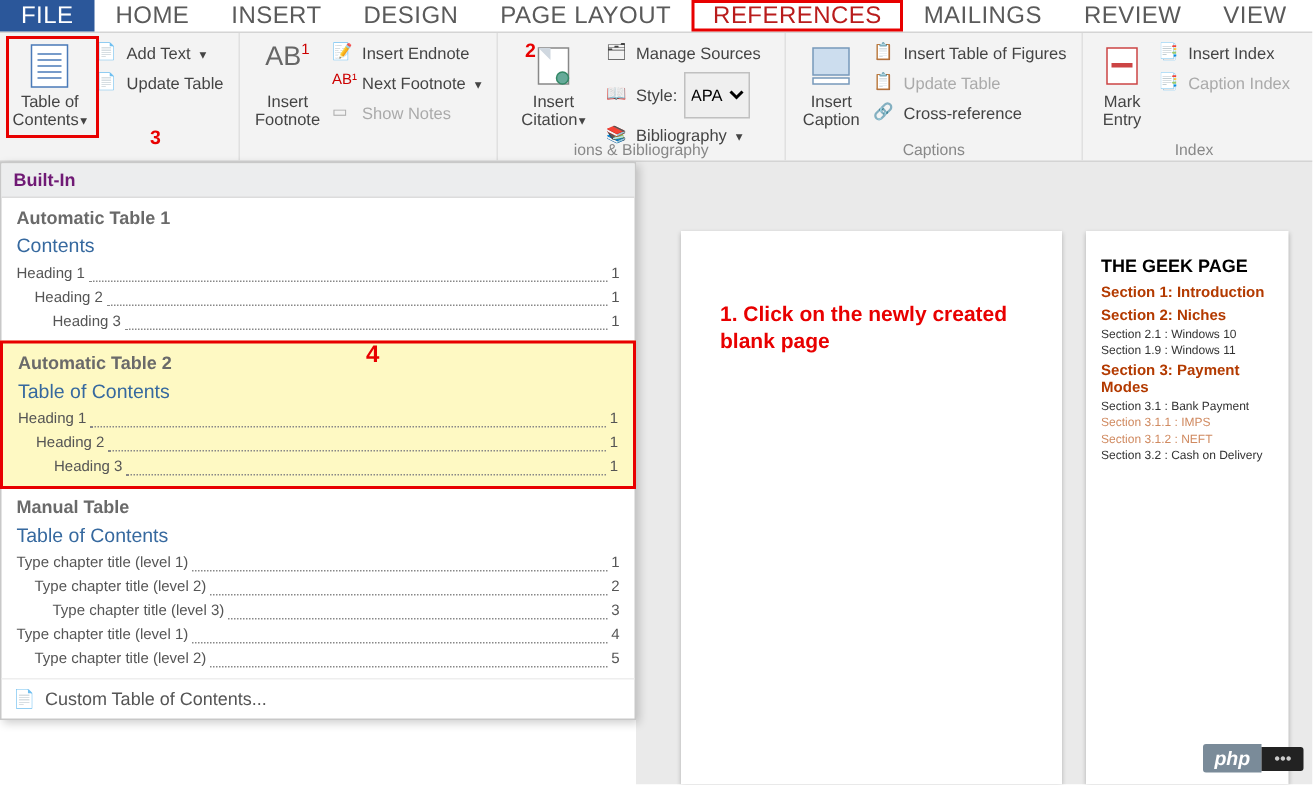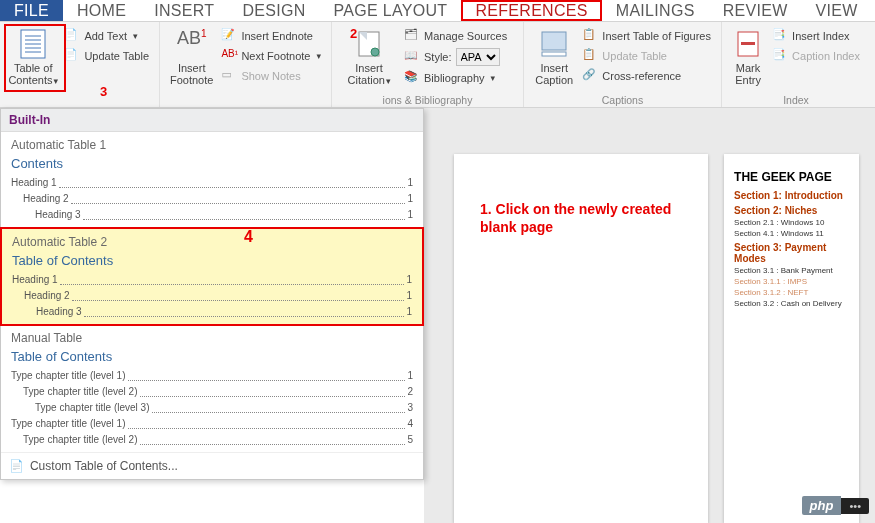--- a/index.html
+++ b/index.html
@@ -15,35 +15,35 @@
 .grp { border-right: 1px solid #e0e0e0; padding: 2px 6px 0; position: relative; display: flex; flex-direction: column; }
 .grp-row { display: flex; gap: 0; }
 .grp-col { display: flex; flex-direction: column; }
 .big-btn { display: flex; flex-direction: column; align-items: center; justify-content: flex-start; width: 62px; padding: 4px 2px 2px; text-align: center; font-size: 11px; color: #444; line-height: 1.1; cursor: pointer; }
 .big-btn .ico { width: 32px; height: 32px; margin-bottom: 2px; }
 .big-btn .arrow::after { content: "▾"; font-size: 9px; margin-left: 1px; }
 .sm-btn { display: flex; align-items: center; gap: 4px; padding: 2px 4px; font-size: 11px; color: #444; cursor: pointer; white-space: nowrap; }
 .sm-btn .ico { width: 16px; height: 16px; flex-shrink: 0; }
 .sm-btn.dis { color: #aaa; }
 .grp-label { position: absolute; bottom: 1px; left: 0; right: 0; text-align: center; font-size: 10.5px; color: #888; }
-select.style-sel { font-size: 11px; border: 1px solid #c0c0c0; height: 18px; }
+select.style-sel { font-size: 11px; border: 1px solid #c0c0c0; height: 31px; }
 
 .toc-hl { position: absolute; top: 24px; left: 4px; width: 62px; height: 68px; border: 2px solid #e80000; pointer-events: none; z-index: 10; }
 
 .dropdown { position: absolute; left: 0; top: 108px; width: 424px; background: #fff; border: 1px solid #c8c8c8; box-shadow: 2px 2px 6px rgba(0,0,0,.2); z-index: 20; }
 .dd-head { background: #ecedee; padding: 4px 8px; font-size: 12px; font-weight: 700; color: #701a75; border-bottom: 1px solid #dcdcdc; }
 .dd-item { padding: 6px 10px 4px; border-bottom: 1px solid #eee; }
 .dd-item.sel { background: #fef9c3; border: 2px solid #e80000; margin: -1px; }
 .dd-title { color: #36699f; font-size: 13px; margin-bottom: 4px; }
 .dd-row { display: flex; font-size: 10px; color: #555; line-height: 1.6; }
 .dd-row .t { white-space: nowrap; }
 .dd-row .dots { flex: 1; border-bottom: 1px dotted #888; margin: 0 2px 3px; }
 .dd-row.l2 { padding-left: 12px; }
 .dd-row.l3 { padding-left: 24px; }
-.dd-item .name { font-size: 12px; font-weight: 400; color: #6a6a6a; margin-bottom: 4px; }
+.dd-item .name { font-size: 12px; font-weight: 700; color: #6a6a6a; margin-bottom: 4px; }
 .dd-custom { padding: 6px 8px; display: flex; align-items: center; gap: 6px; color: #555; font-size: 12px; }
 
 .canvas { position: absolute; left: 424px; top: 108px; right: 0; bottom: 0; background: #eaeaea; display: flex; gap: 16px; padding: 46px 16px 0 30px; }
 .page { background: #fff; box-shadow: 0 1px 3px rgba(0,0,0,.25); width: 280px; min-height: 340px; padding: 34px 28px; font-size: 10px; }
 .page2 { width: 150px; min-height: 340px; padding: 16px 10px; font-size: 8.5px; transform-origin: top left; }
 .p2-title { font-weight: 700; font-size: 12px; margin-bottom: 6px; }
 .p2-sec { color: #b33a00; font-weight: 700; margin-top: 4px; font-size: 10px; }
 .p2-sub { color: #333; font-size: 8px; margin-top: 2px; }
 .p2-sub.lt { color: #d08a60; }
 
@@ -298,21 +298,21 @@
 </div>
 
 <div class="canvas">
   <div class="page"></div>
   <div class="page page2">
     <div class="p2-title">THE GEEK PAGE</div>
     <div id="doc-sections">
         <div class="p2-sec">Section 1: Introduction</div>
         <div class="p2-sec">Section 2: Niches</div>
         <div class="p2-sub">Section 2.1 : Windows 10</div>
-        <div class="p2-sub">Section 4.1 : Windows 11</div>
+        <div class="p2-sub">Section 1.9 : Windows 11</div>
         <div class="p2-sec">Section 3: Payment Modes</div>
         <div class="p2-sub">Section 3.1 : Bank Payment</div>
         <div class="p2-sub lt">Section 3.1.1 : IMPS</div>
         <div class="p2-sub lt">Section 3.1.2 : NEFT</div>
         <div class="p2-sub">Section 3.2 : Cash on Delivery</div>
       </div>
   </div>
 </div>
 
 <div class="anno a1">1. Click on the newly created blank page</div>

